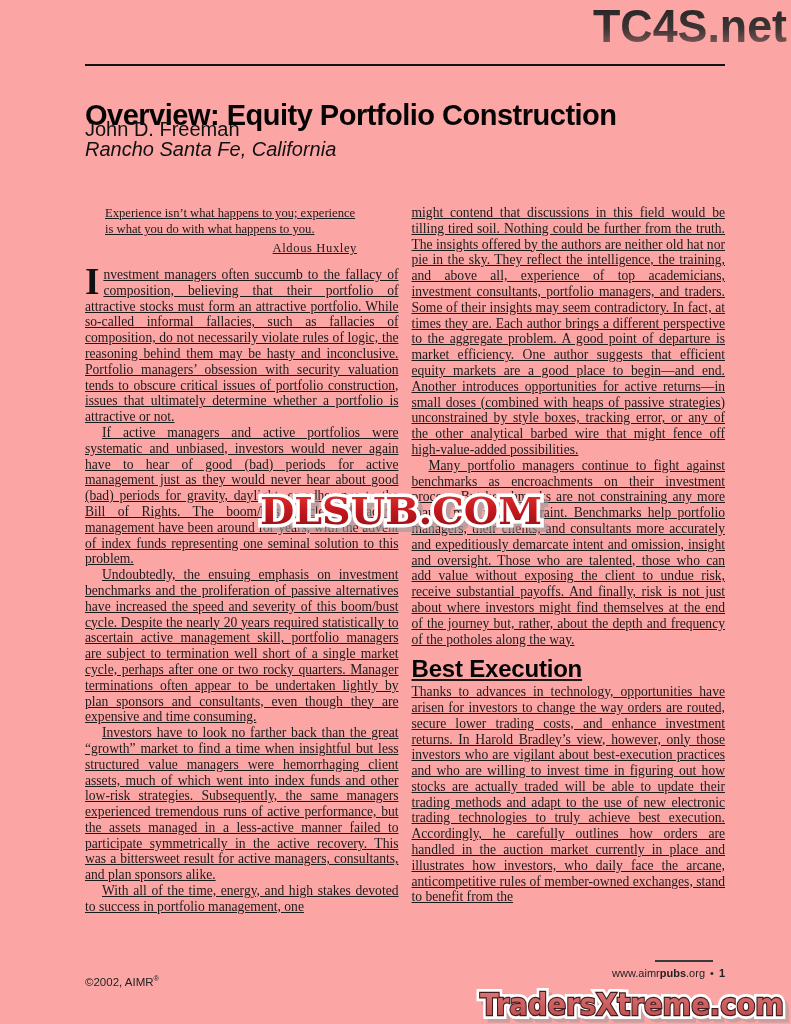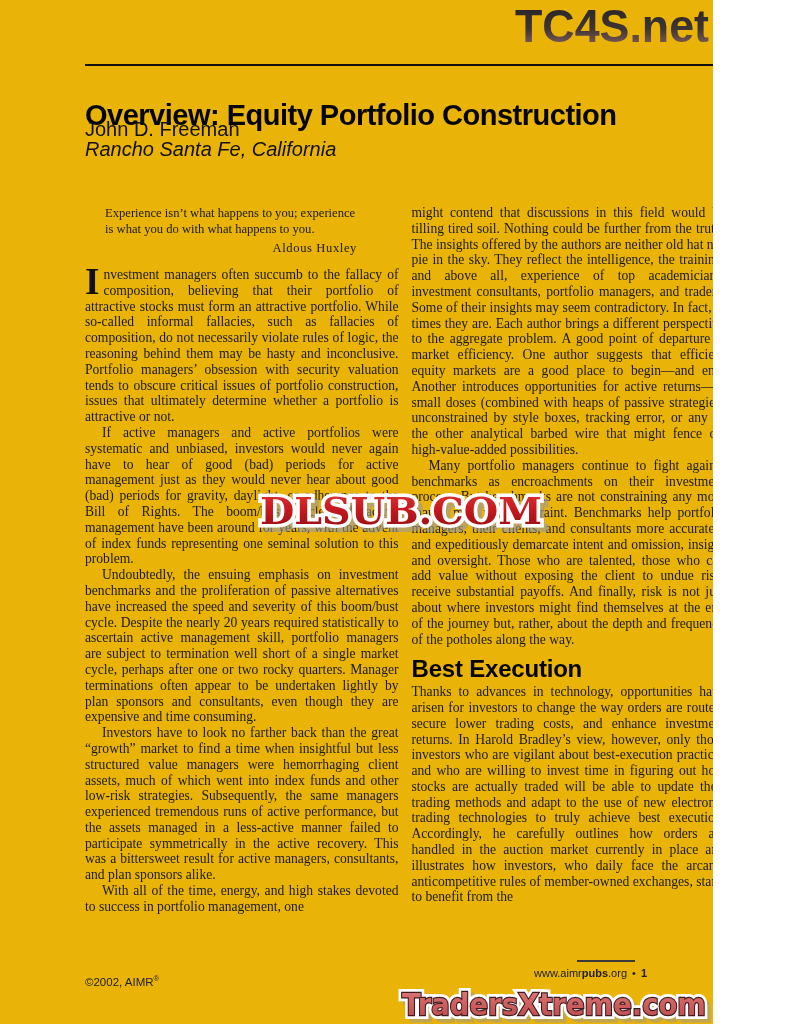--- a/index.html
+++ b/index.html
@@ -1,19 +1,19 @@
 <!DOCTYPE html>
 <html><head>
 <meta charset="utf-8">
 <style>
   html,body{margin:0;padding:0;background:#ffffff;}
   .page{
     position:relative;
-    width:713px;height:1024px;
-    background:#eab308;
+    width:791px;height:1024px;
+    background:#fca5a5;
     overflow:hidden;
     font-family:"Liberation Serif",serif;
     color:#1b1b1b;
   }
   .top-rule{
     position:absolute;left:85px;top:64px;width:640px;height:2px;background:#111;
   }
   .title{
     position:absolute;left:85px;top:80px;width:660px;
     font-family:"Liberation Sans",sans-serif;
@@ -22,21 +22,21 @@
   .byline{
     position:absolute;left:85px;top:119px;width:500px;
     font-family:"Liberation Sans",sans-serif;
     font-size:20px;line-height:20px;color:#111;
   }
   .byline .affil{font-style:italic;}
   .columns{
     position:absolute;left:85px;top:205px;width:640px;
     display:flex;gap:13px;
   }
-  .col{width:314px;font-size:13.6px;line-height:15.8px;text-align:justify;}
+  .col{width:314px;font-size:13.6px;line-height:15.8px;text-align:justify;text-decoration:underline;}
   .epigraph{
     margin-left:20px;width:258px;font-size:12.6px;line-height:16px;
     text-align:left;margin-bottom:11px;
   }
   .epigraph .attrib{
     display:block;text-align:right;margin-top:3px;letter-spacing:0.6px;padding-right:6px;
   }
   p.para{margin:0;}
   p.indent{text-indent:17px;}
   .dropcap{

